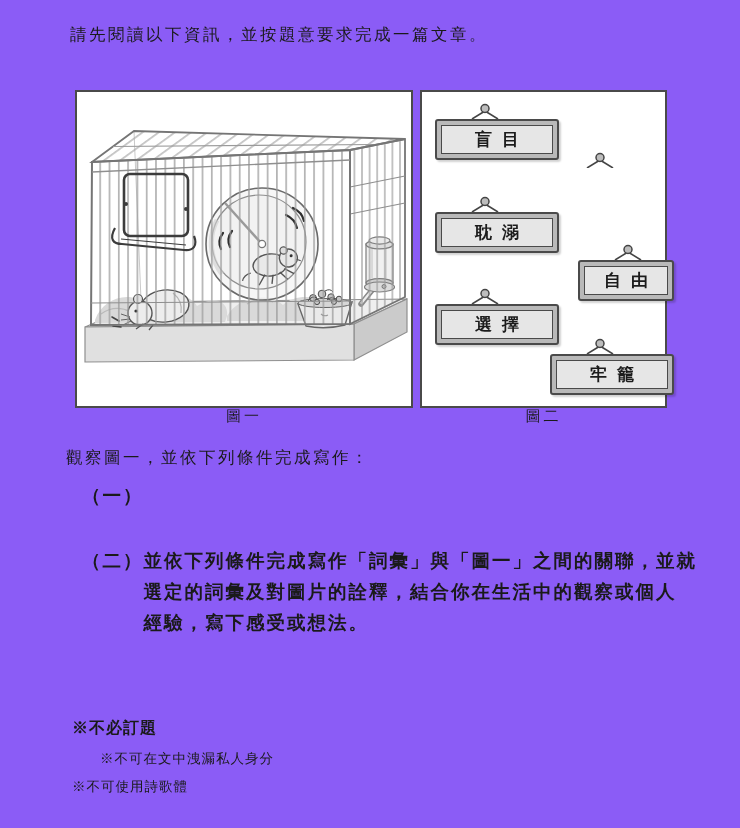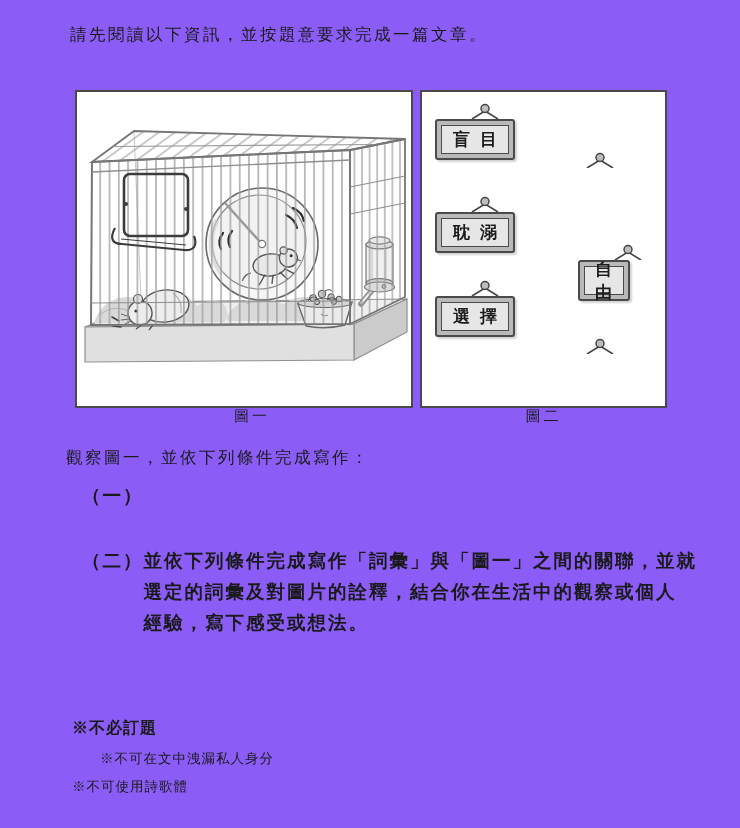--- a/index.html
+++ b/index.html
@@ -6,48 +6,48 @@
   body { background:#ffffff; font-family:"Liberation Serif", serif; color:#1a1a1a; }
   .page { position:relative; width:740px; height:828px; background:#8b5cf6; overflow:hidden; }
 
   .intro { position:absolute; left:70px; top:24px; font-size:16.5px; letter-spacing:2.5px; white-space:nowrap; }
 
   .panel { position:absolute; top:90px; height:318px; border:2px solid #4a4a4a; background:#ffffff; }
   .panel1 { left:75px; width:338px; }
   .panel2 { left:420px; width:247px; }
 
   .caption { position:absolute; top:407px; font-size:15px; letter-spacing:3px; text-align:center; }
-  .cap1 { left:83px; width:338px;text-align:center; }
+  .cap1 { left:75px; width:338px;text-align:center; }
   .cap2 { left:420px; width:247px; }
 
   .observe { position:absolute; left:66px; top:447px; font-size:16.5px; letter-spacing:2.5px; white-space:nowrap;font-family:Liberation Mono, monospace; }
 
   .cond { position:absolute; left:82px; display:flex; font-weight:700; font-size:18.5px; line-height:31px; letter-spacing:2px; }
   .cond1 { top:481px; }
   .cond2 { top:546px; }
   .cond .marker { flex:0 0 auto; white-space:nowrap; }
   .cond .cond-lines { white-space:nowrap; }
 
   .note { position:absolute; left:72px; white-space:nowrap;font-family:Liberation Serif, serif; }
   .note-bold { top:718px; font-size:16px; font-weight:700; letter-spacing:1px; }
   .note-2 { top:750px; font-size:13.5px; letter-spacing:1px;margin-left:28px; }
   .note-3 { top:778px; font-size:13.5px; letter-spacing:1px; }
 
   
-  .sign { position:absolute; width:80px; }
+  .sign { position:absolute; width:124px; }
   .sign .hanger { display:block; }
   .board { height:41px; border:2px solid #4a4a4a; border-radius:3px; background:#b9b9b9;
            padding:4px; box-shadow:2px 2px 2px rgba(0,0,0,0.18); }
   .board-face { height:100%; border:1.5px solid #4a4a4a; background:#e6e6e6;
            display:flex; align-items:center; justify-content:center;
            font-family:"Liberation Sans", sans-serif; font-weight:700; font-size:17px;
            letter-spacing:10px; padding-left:10px; color:#1c1c1c; }
   .s1 { left:13px;  top:10px;  }
   .s2 { left:13px;  top:103px; }
-  .s3 { left:13px;  top:187px; }
+  .s3 { left:13px;  top:195px; }
   .s4 { left:128px; top:59px;  }
   .s5 { left:128px; top:151px;padding-left:28px; }
   .s6 { left:128px; top:245px; }
 </style>
 </head>
 <body>
 
 <div class="page">
 
   <p class="intro">請先閱讀以下資訊，並按題意要求完成一篇文章。</p>
@@ -216,20 +216,23 @@
           <div class="board-face">自由</div>
         </div>
     </div>
 
     <div class="sign s6">
       <svg class="hanger" width="100" height="17">
         <line x1="50" y1="9" x2="37" y2="17" stroke="#444444" stroke-width="1.6"></line>
         <line x1="50" y1="9" x2="63" y2="17" stroke="#444444" stroke-width="1.6"></line>
         <circle cx="50" cy="6.5" r="4" fill="#bdbdbd" stroke="#444444" stroke-width="1.5"></circle>
       </svg>
+      <div class="board">
+          <div class="board-face">牢籠</div>
+        </div>
     </div>
 
   </div>
 
   <div class="caption cap1">圖一</div>
   <div class="caption cap2">圖二</div>
 
   <p class="observe">觀察圖一，並依下列條件完成寫作：</p>
 
   <div class="cond cond1">

